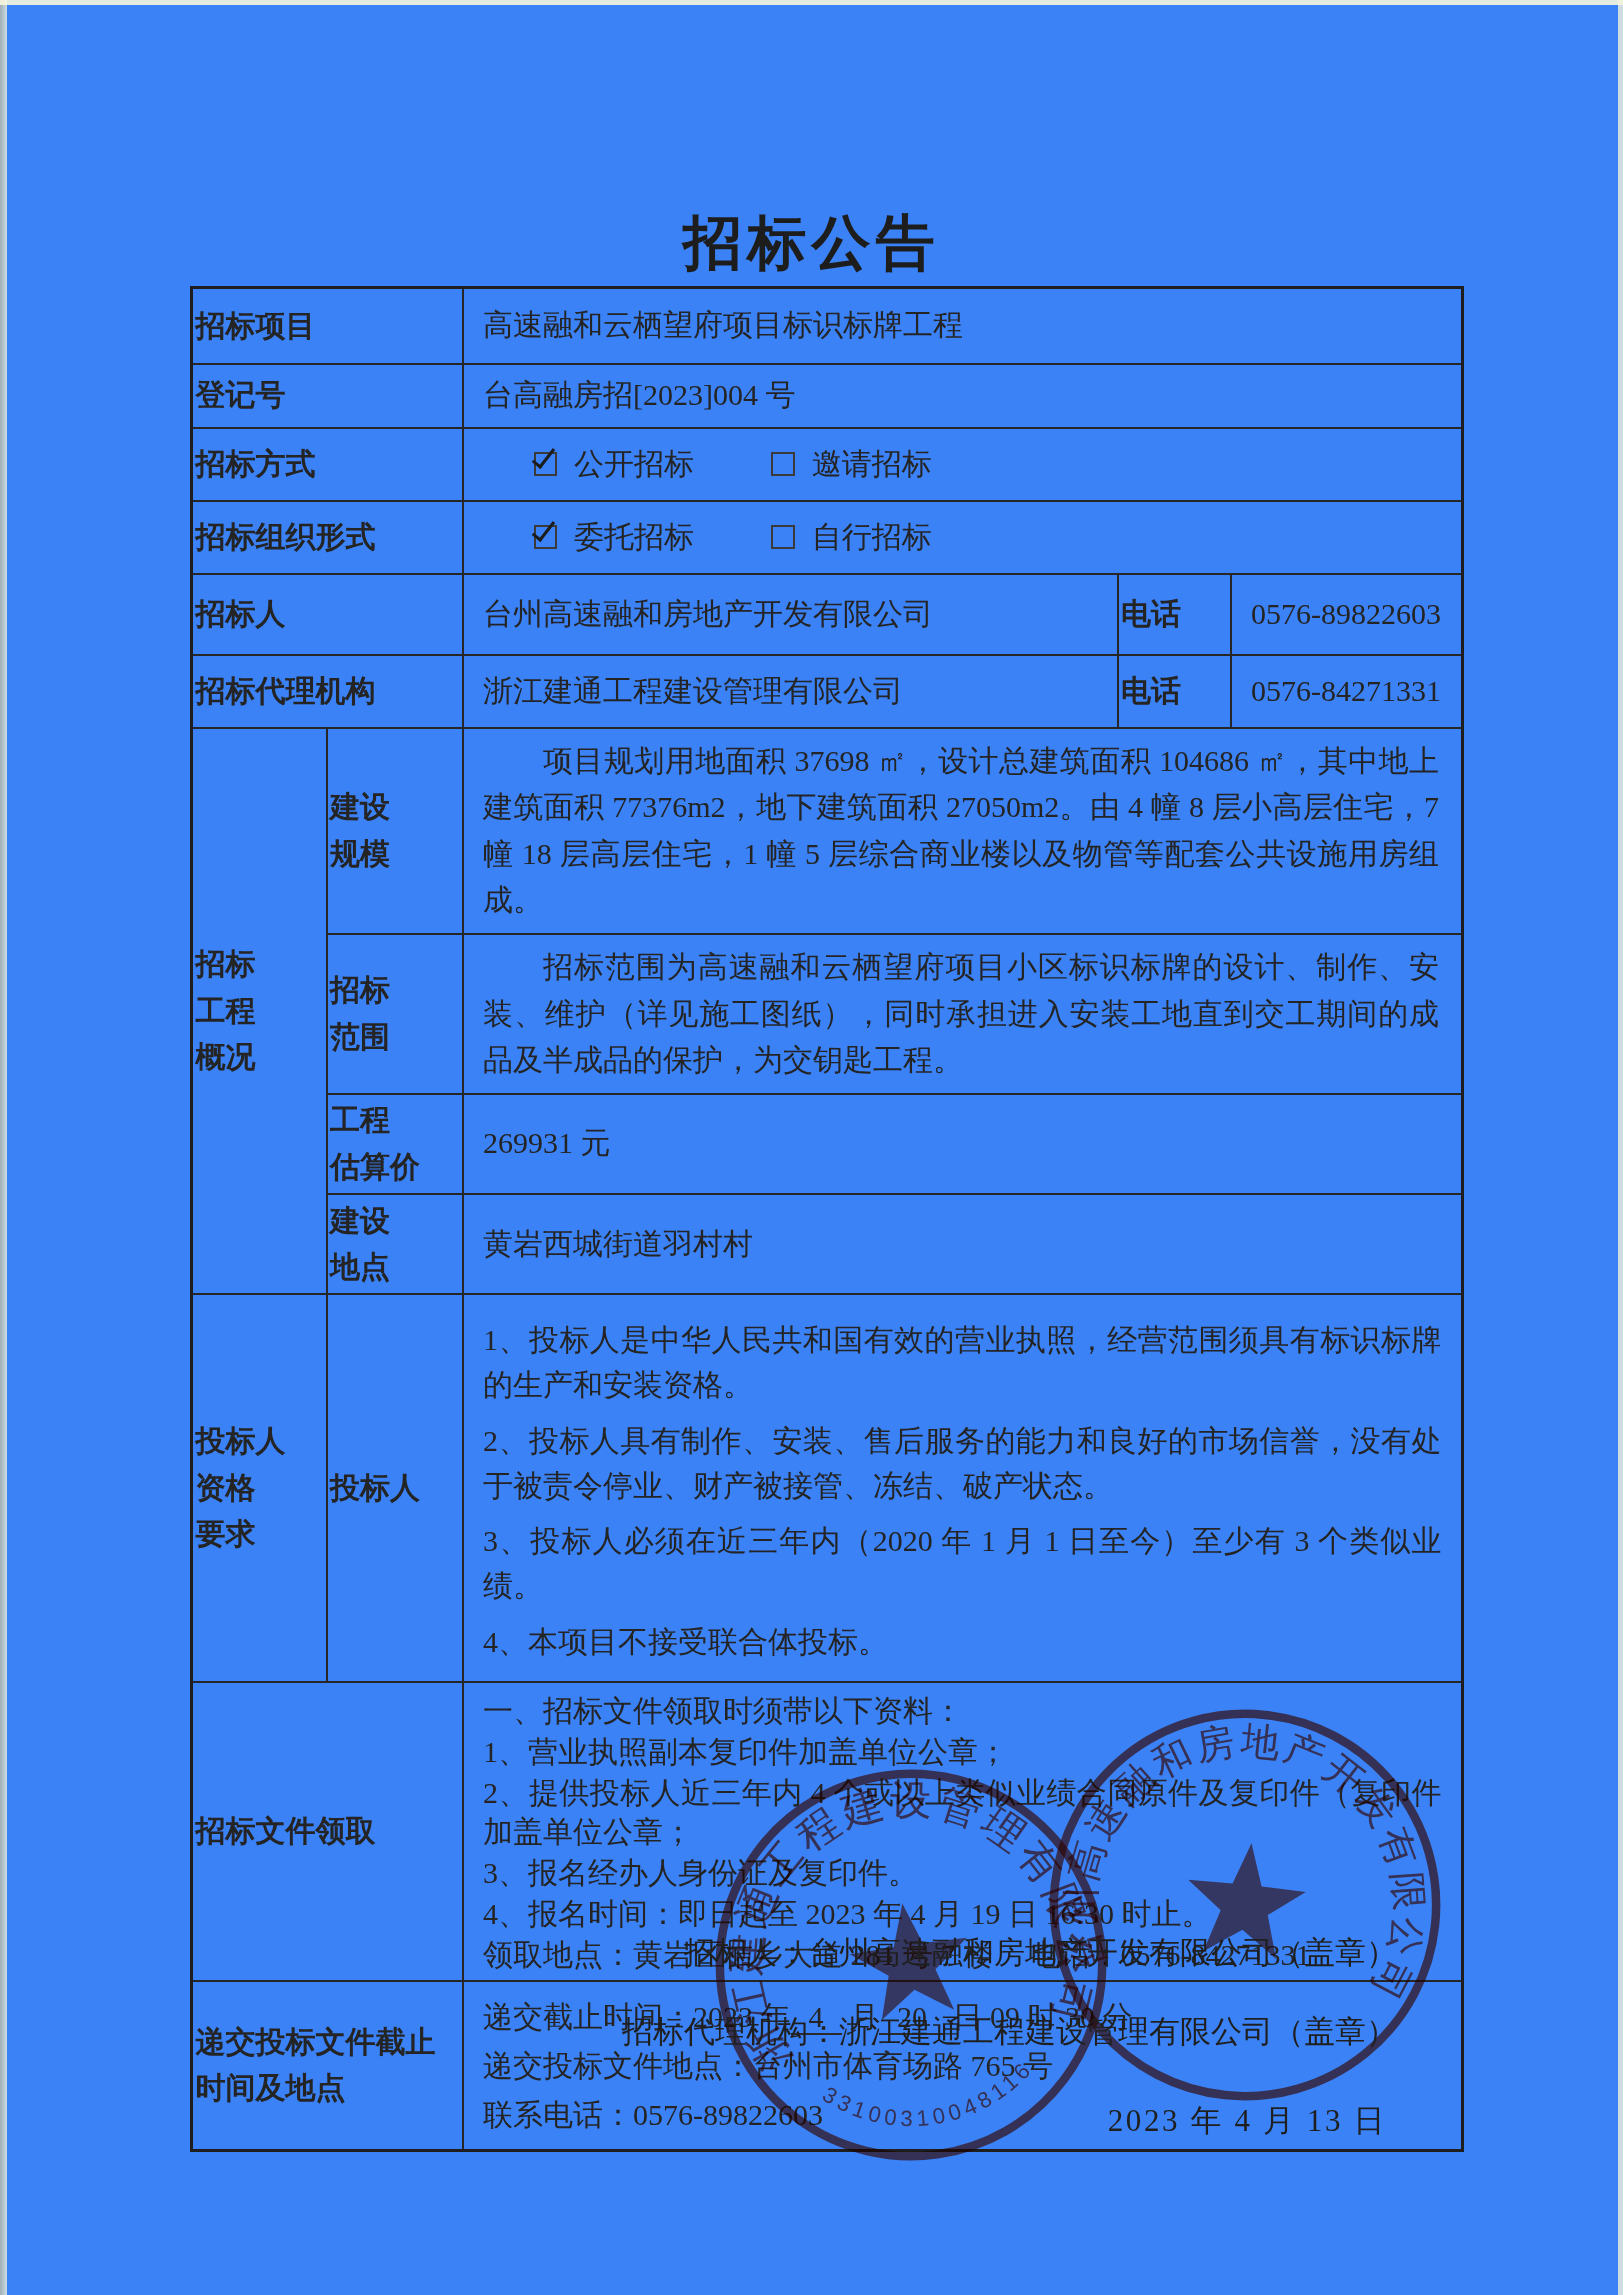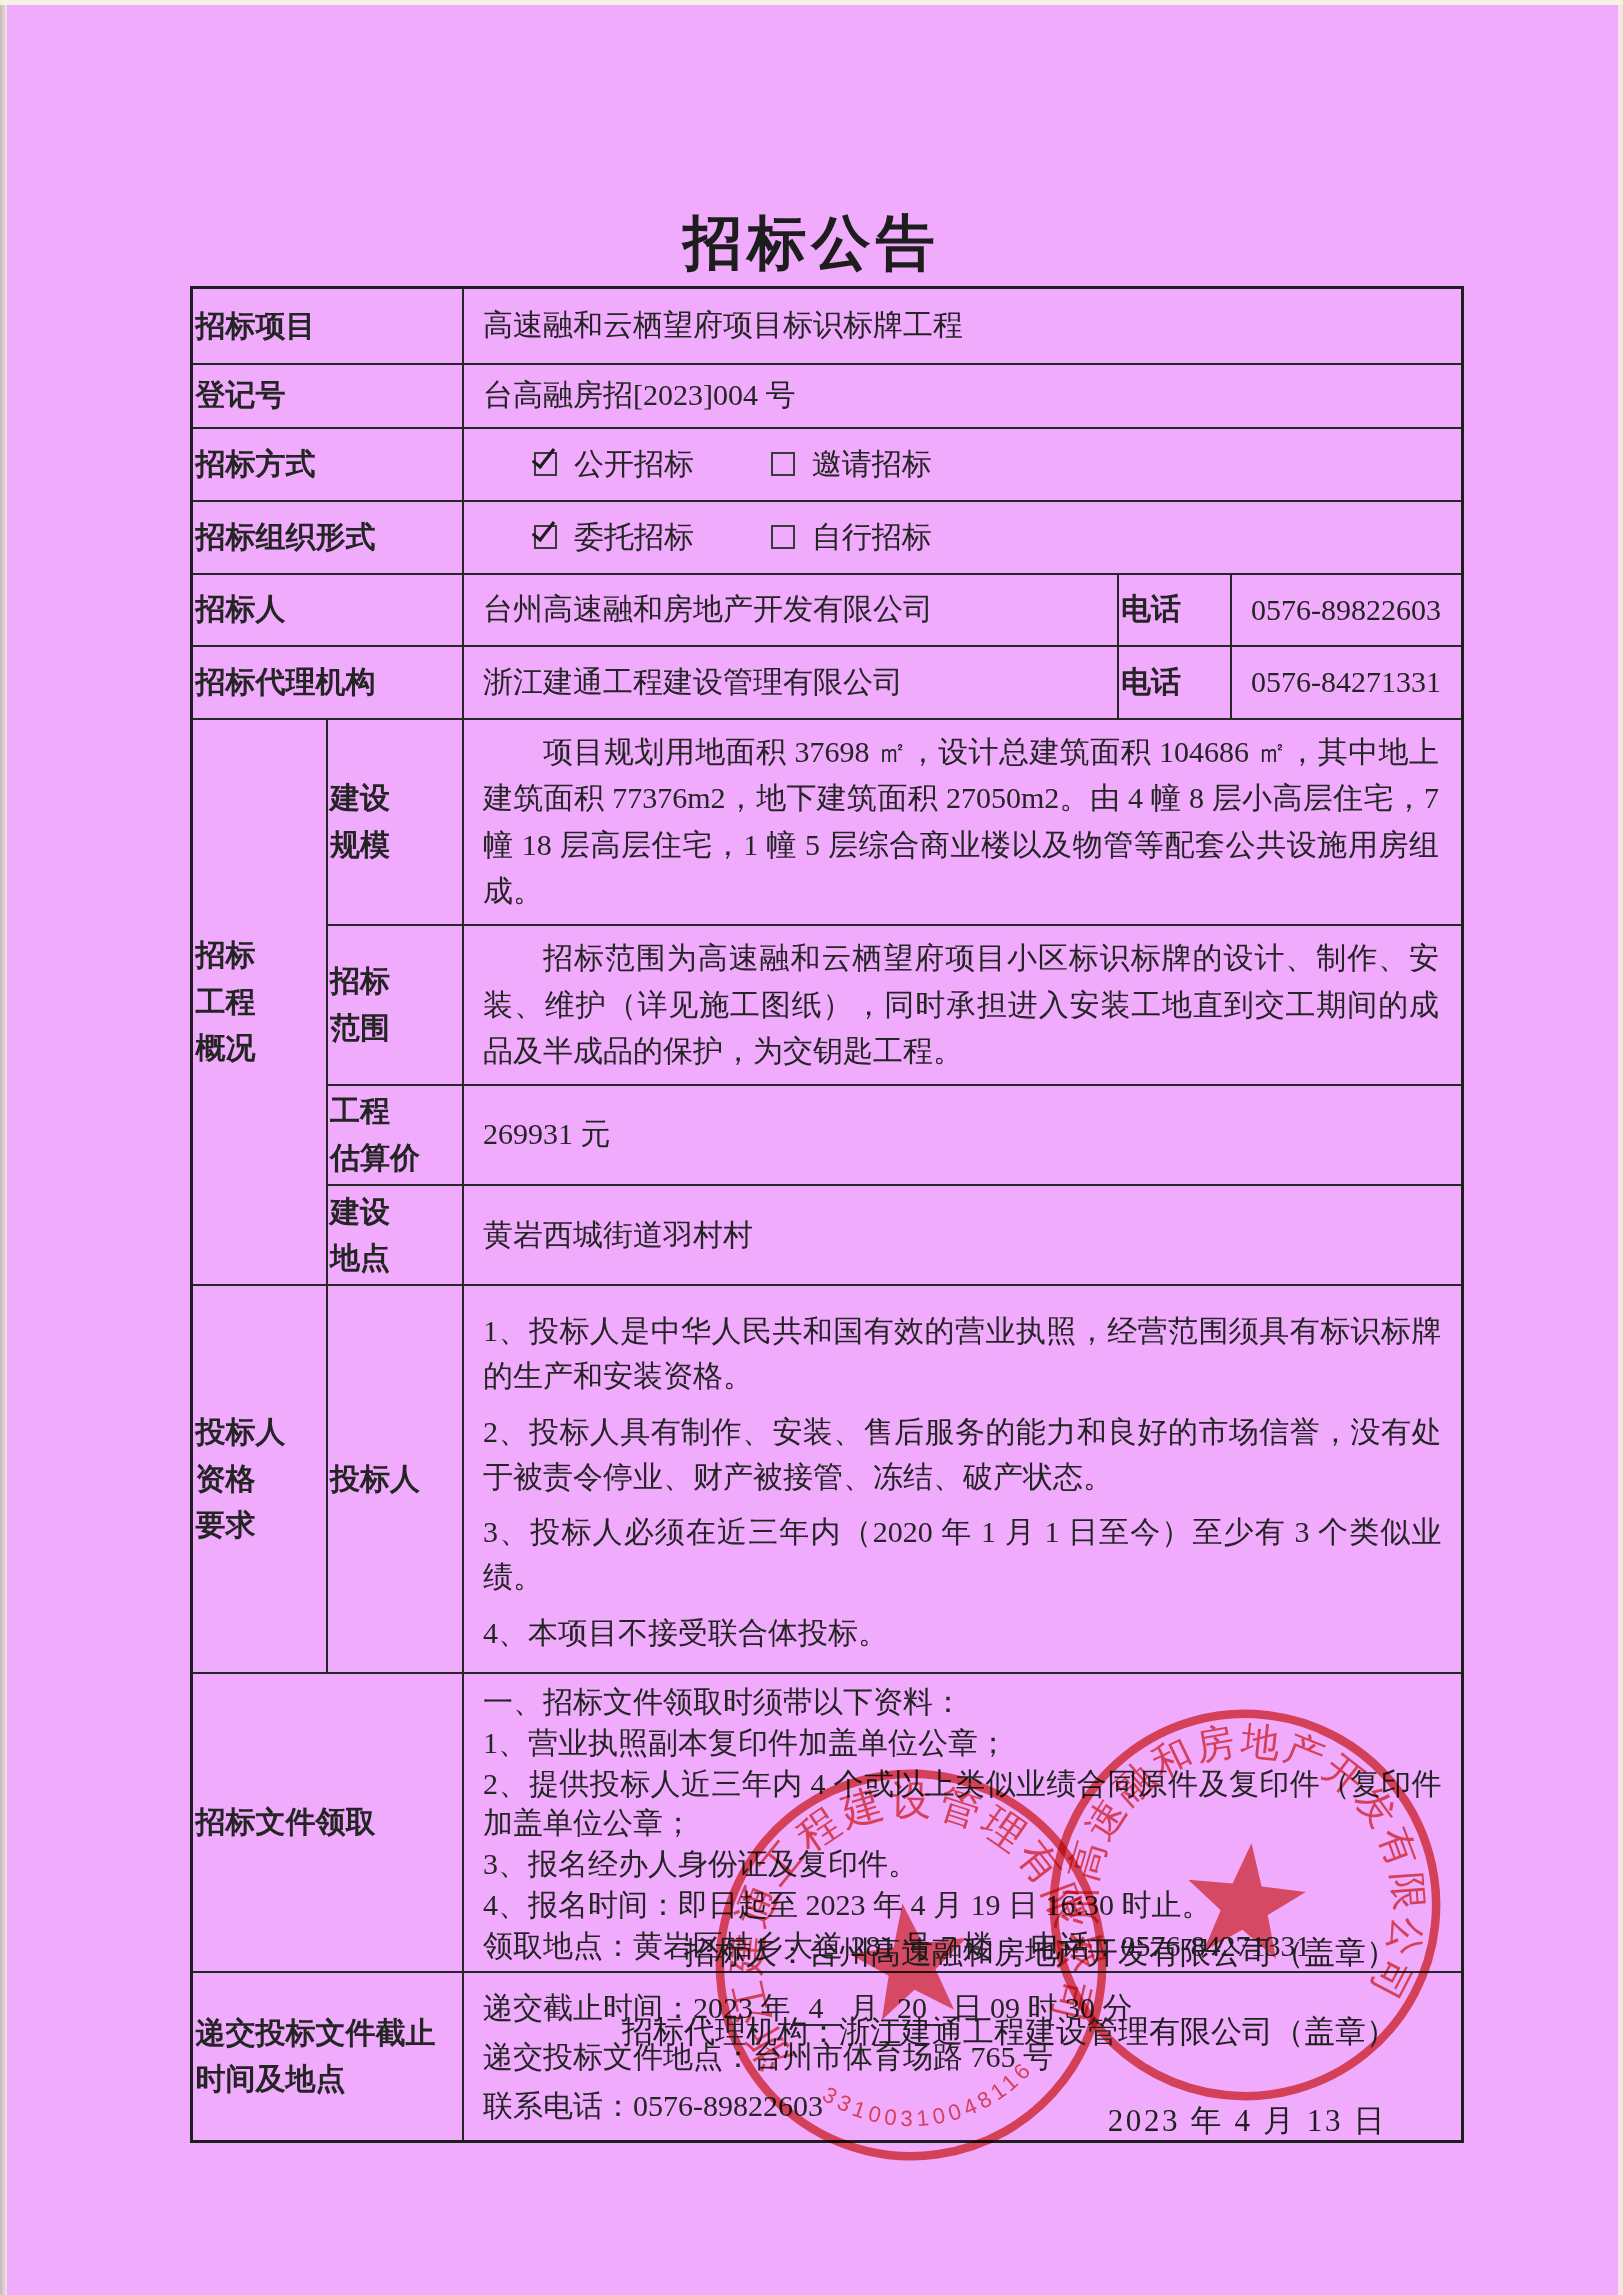--- a/index.html
+++ b/index.html
@@ -1,16 +1,16 @@
 <!DOCTYPE html>
 <html style="font-size:10.5px"><head>
 <meta charset="utf-8">
 <style>
   html,body{margin:0;padding:0;background:#9a9a9a;}
-  #page{position:relative;width:1623px;height:2295px;background:#f0abfc;overflow:hidden;
+  #page{position:relative;width:1623px;height:2295px;background:#3b82f6;overflow:hidden;
         font-family:"Liberation Serif","DejaVu Serif",serif;color:#222;}
   
   .edge-left{position:absolute;left:0;top:0;width:6.5px;height:100%;
              background:linear-gradient(to right,#b9b9a4,#f2f2df);opacity:.8;}
   .edge-top{position:absolute;left:0;top:0;width:100%;height:4.6px;background:#f7f7e0;opacity:.9;}
   .edge-right{position:absolute;right:0;top:0;width:4.6px;height:100%;background:#f4f4da;opacity:.8;}
 
   .doc-title{position:absolute;top:204px;left:0;width:100%;text-align:center;
              font-family:"Liberation Sans","DejaVu Sans",sans-serif;
              font-weight:800;font-size:59px;letter-spacing:5.2px;color:#1d1d1d;}
@@ -93,21 +93,21 @@
         <div class="checkrow">
           <span class="cbox checked">
                 <span class="tick"></span>
               </span>
           <span class="cblabel">委托招标</span>
           <span class="cbox"></span>
           <span class="cblabel">自行招标</span>
         </div>
       </td>
     </tr>
-    <tr style="height:72px">
+    <tr style="height:81px">
       <td class="lab" colspan="2">招标人</td>
       <td class="val">台州高速融和房地产开发有限公司</td>
       <td class="lab">电话</td>
       <td class="val">0576-89822603</td>
     </tr>
     <tr style="height:73px">
       <td class="lab" colspan="2">招标代理机构</td>
       <td class="val">浙江建通工程建设管理有限公司</td>
       <td class="lab">电话</td>
       <td class="val">0576-84271331</td>

